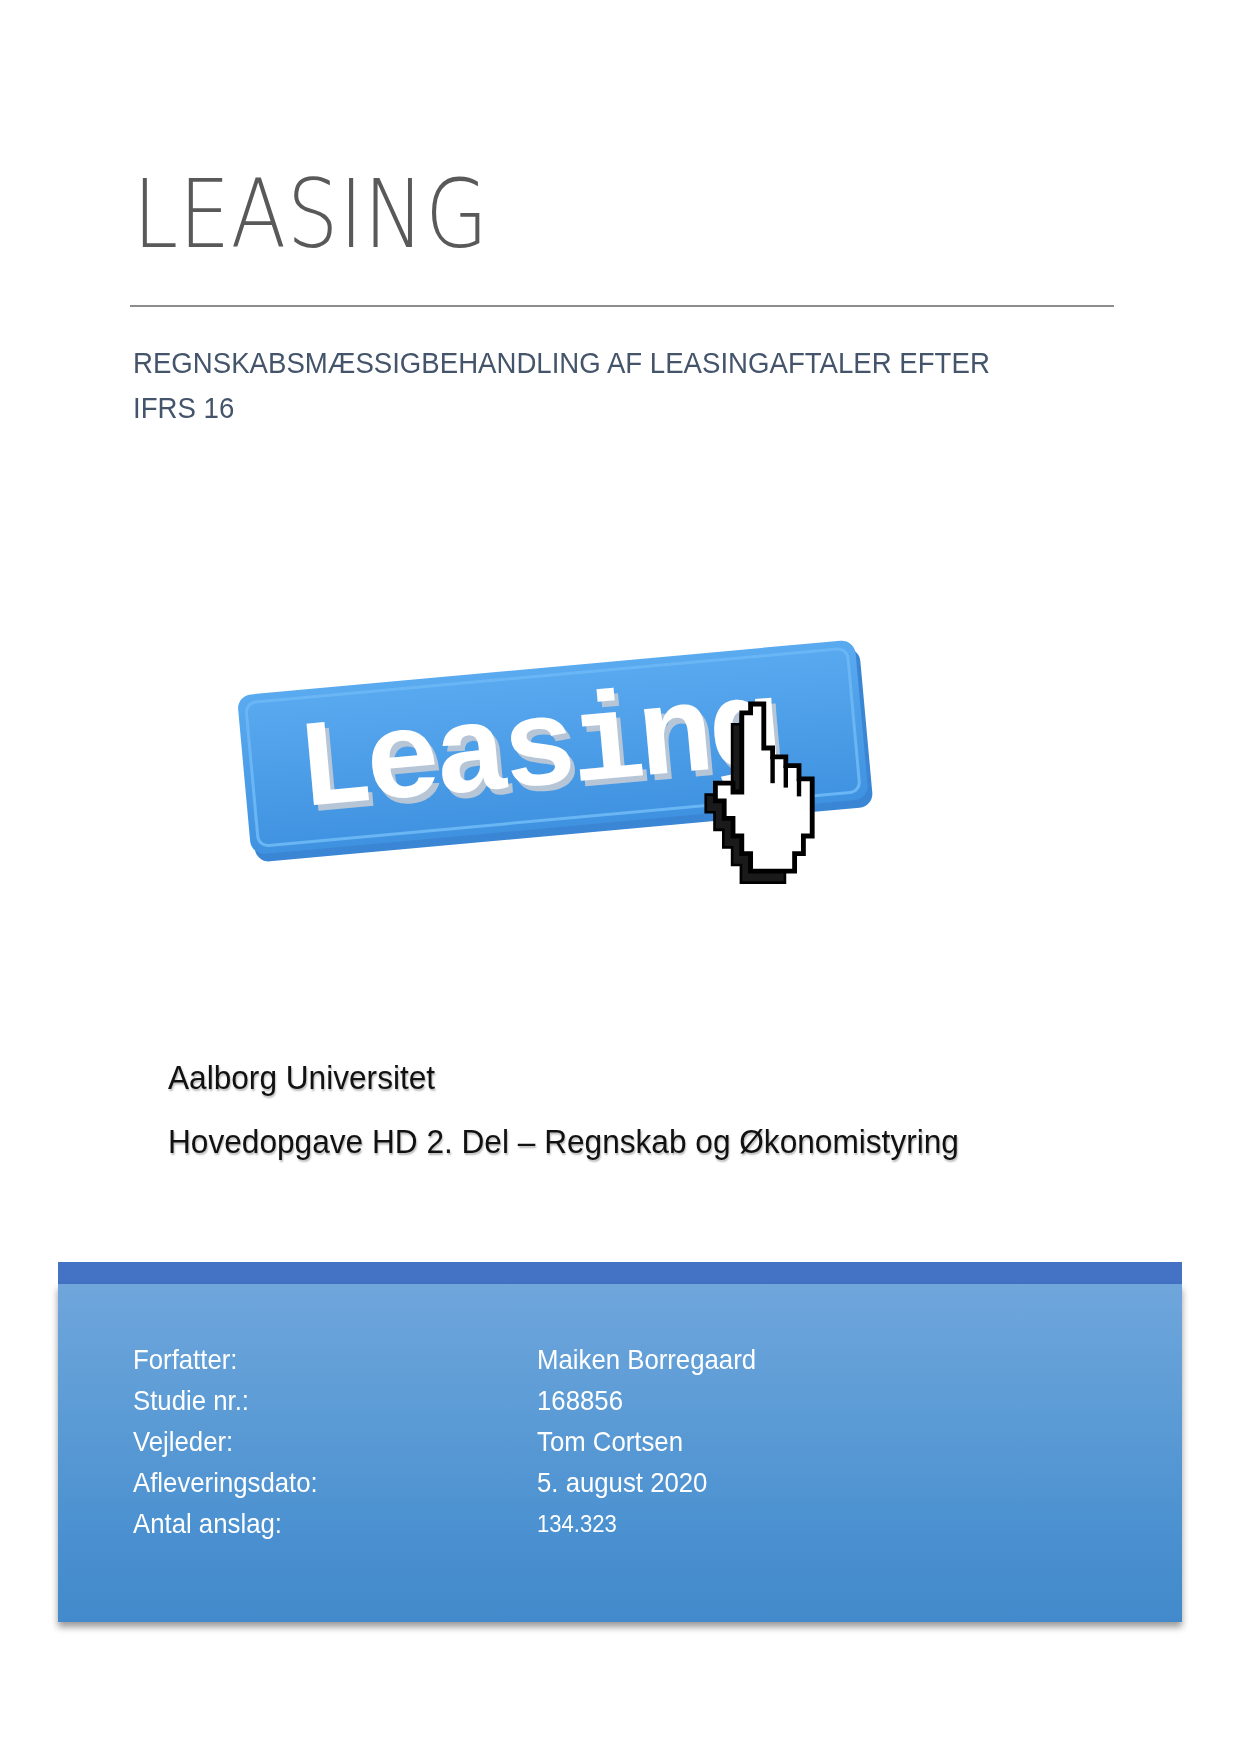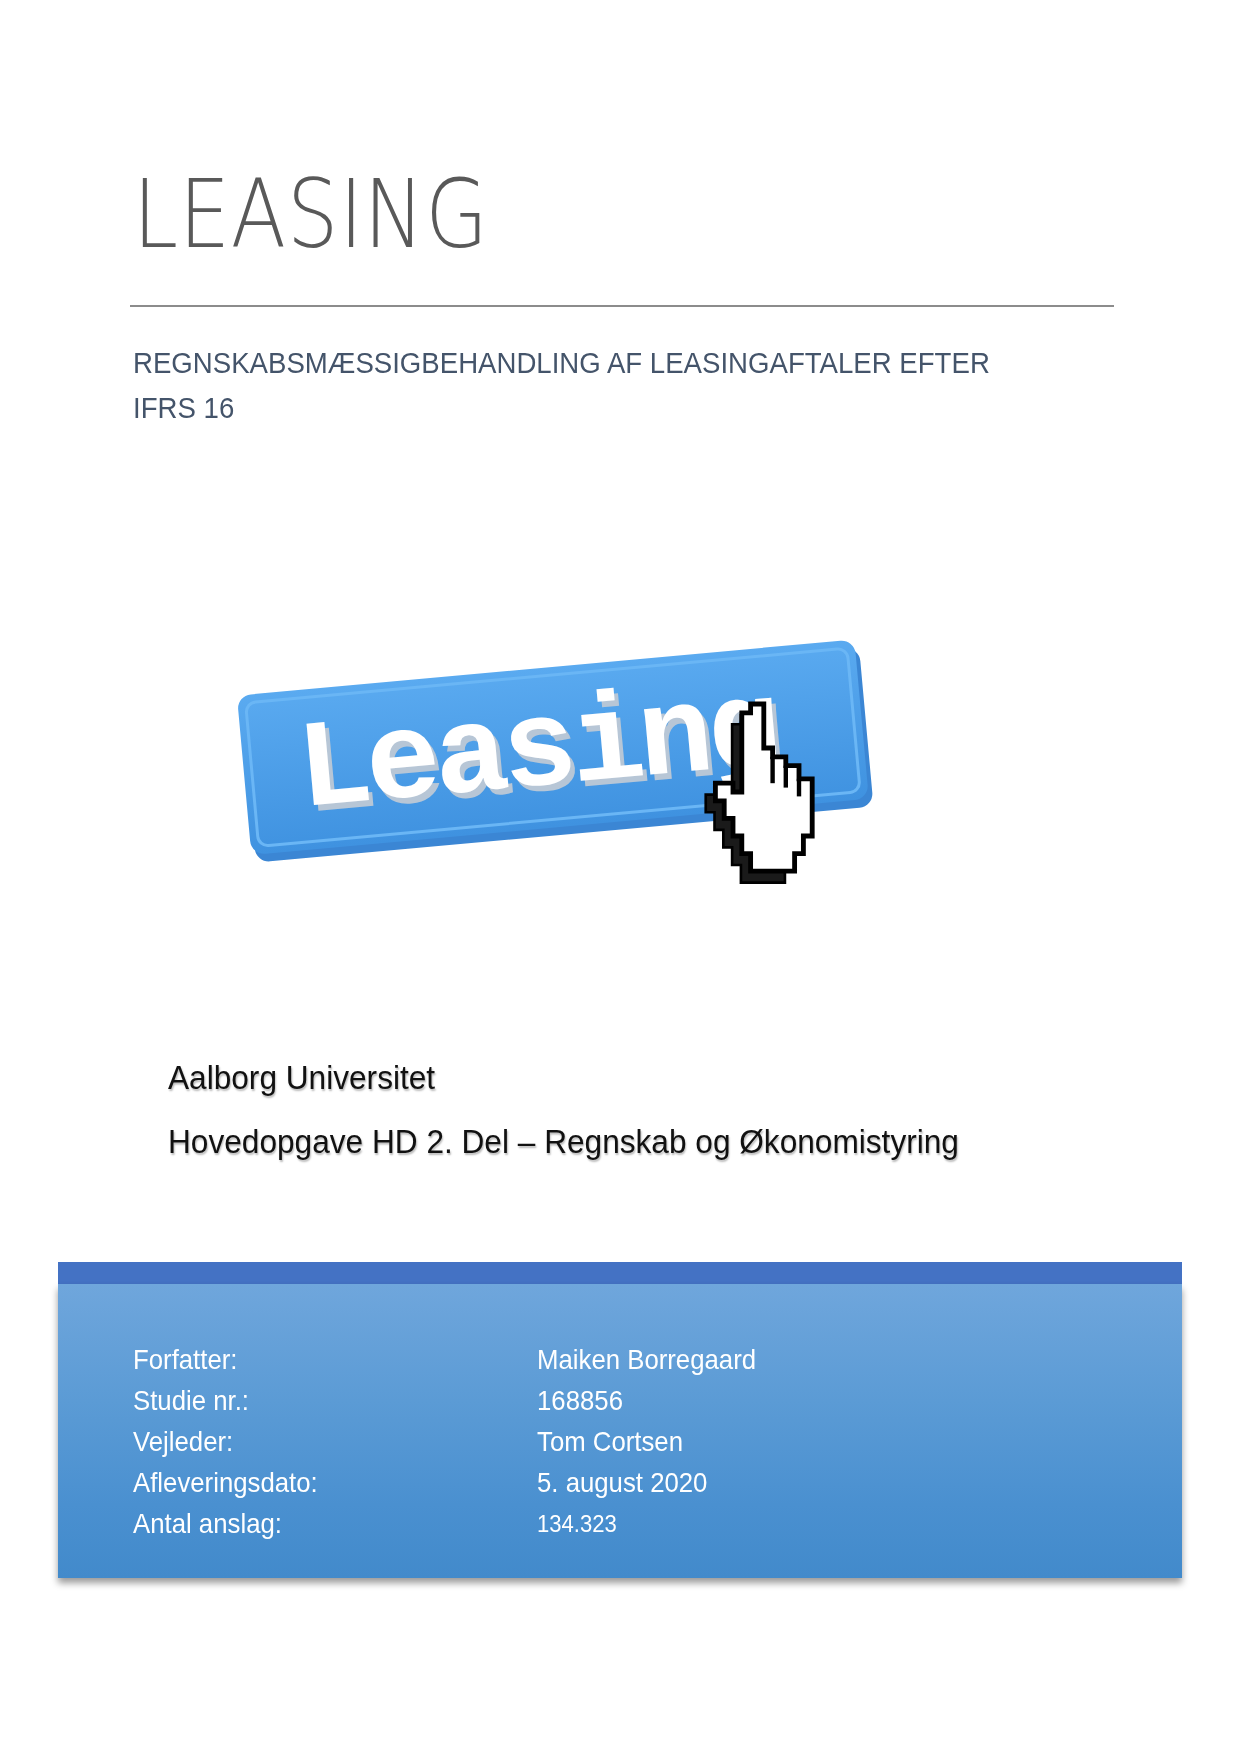--- a/index.html
+++ b/index.html
@@ -38,21 +38,21 @@
       white-space: nowrap;
     }
     .org-line.l1 { top: 1058px; }
     .org-line.l2 { top: 1122px; }
 
     .panel-top {
       position: absolute; left: 58px; top: 1262px; width: 1124px; height: 22px;
       background: #4472c4;
     }
     .panel {
-      position: absolute; left: 58px; top: 1284px; width: 1124px; height: 294px;
+      position: absolute; left: 58px; top: 1284px; width: 1124px; height: 338px;
       background: linear-gradient(to bottom, #6fa6dc 0%, #5b9bd5 40%, #4a90d0 75%, #428acb 100%);
       box-shadow: 0 5px 7px rgba(0,0,0,0.40);
     }
     .info-row {
       position: absolute; left: 75px; height: 40px;
       font-family: "Liberation Sans", sans-serif; color: #ffffff;
       font-size: 28px; line-height: 40px; white-space: nowrap;
     }
     .info-row .label { position: absolute; left: 0; top: 0;
       transform: scaleX(0.92); transform-origin: left top; font-weight: 300; }

